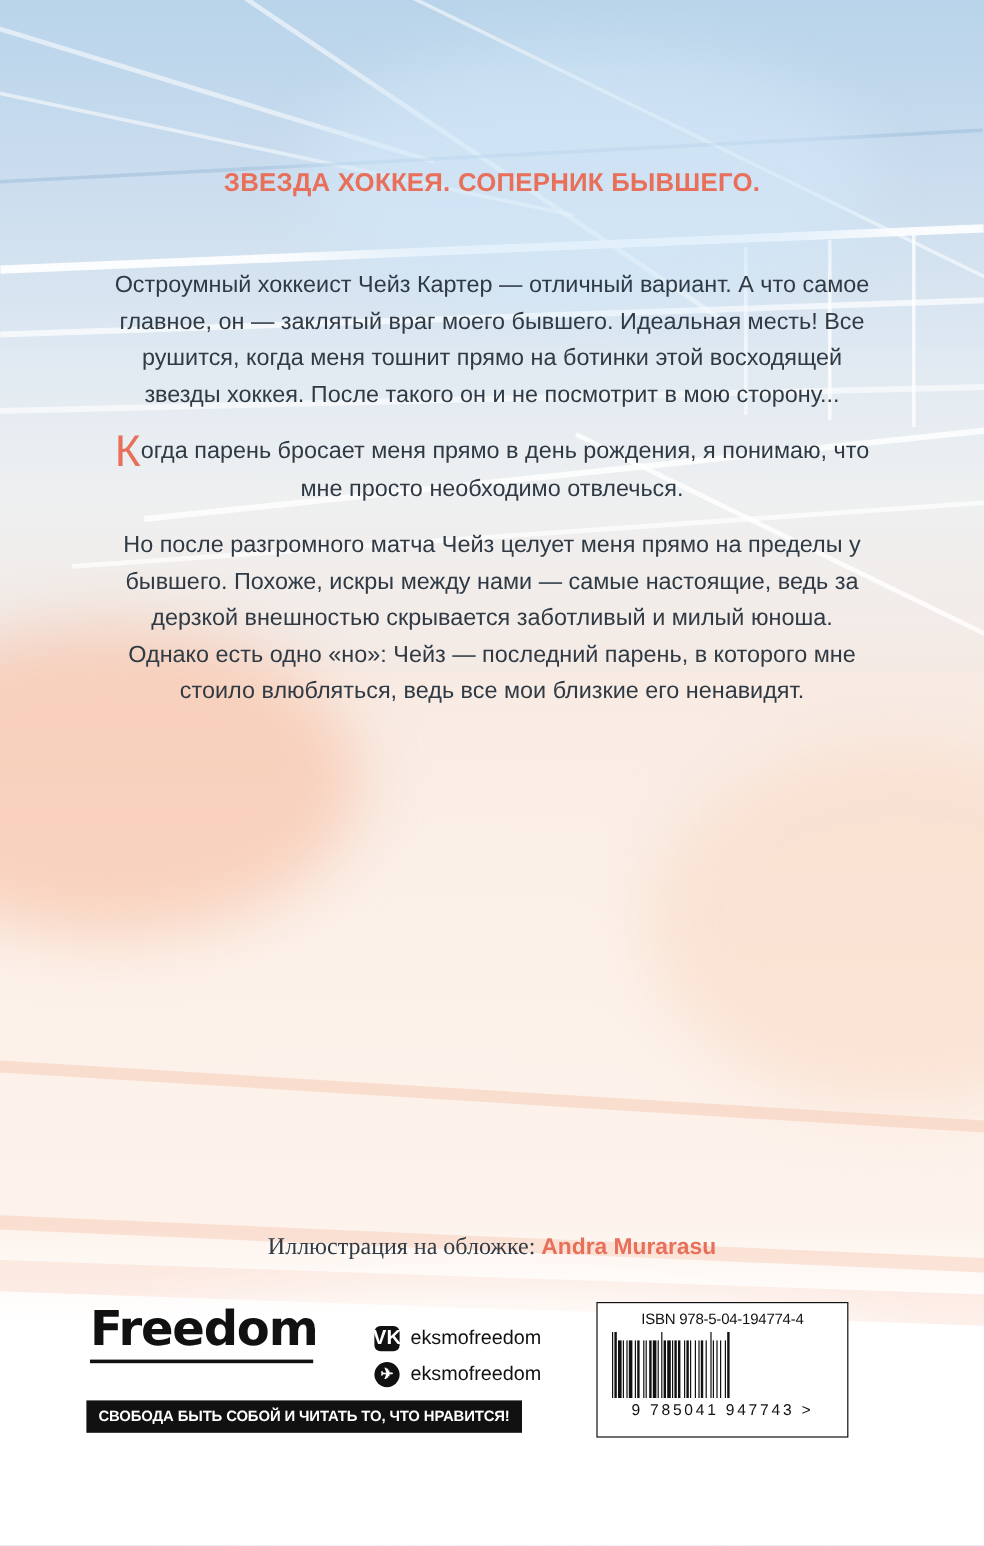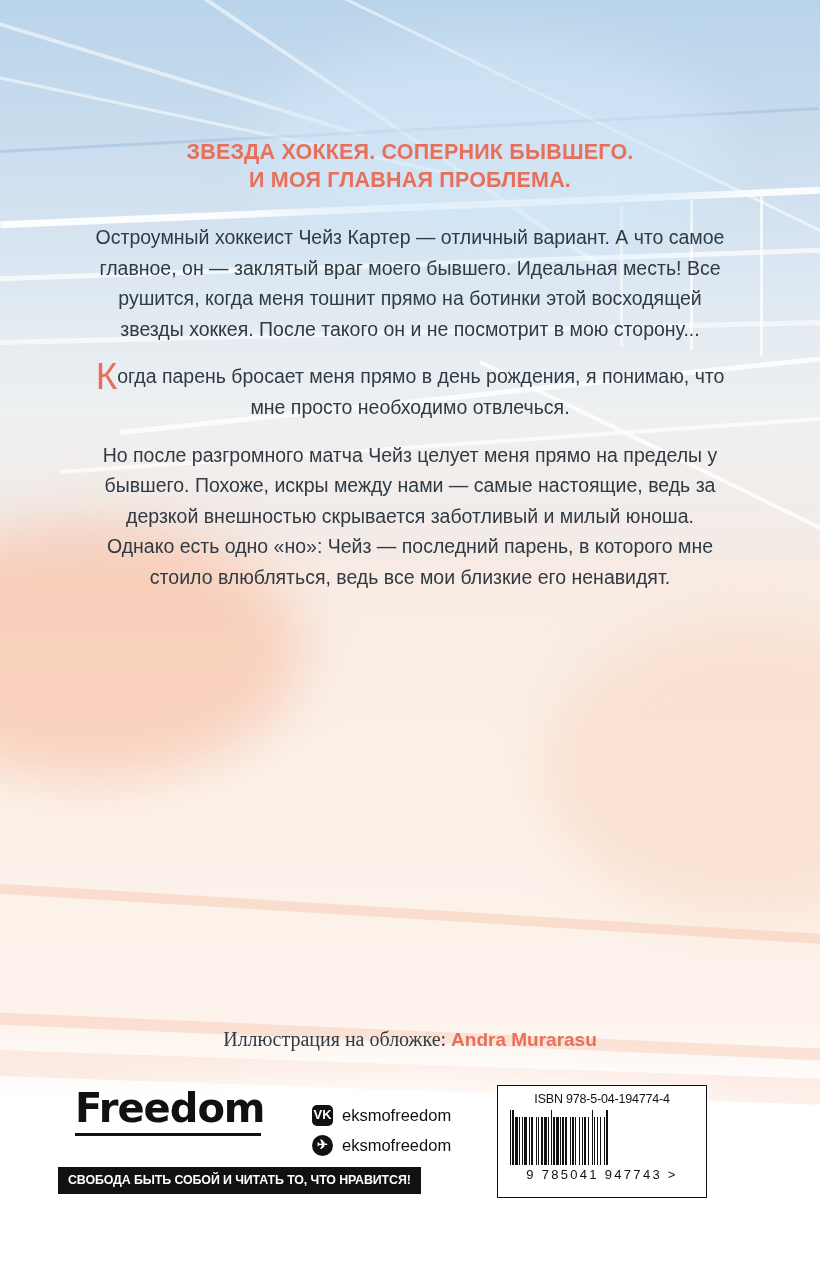--- a/index.html
+++ b/index.html
@@ -153,21 +153,21 @@
   .logo-word .lower { text-transform: lowercase; }
   .logo-underline {
     width: 186px;
     height: 3px;
     background: #111;
     margin-top: 2px;
   }
 
   .slogan {
     position: absolute;
-    left: 58px;
+    left: 72px;
     top: 1167px;
     background: #111;
     color: #fff;
     font-size: 12.4px;
     font-weight: bold;
     padding: 6px 10px 7px 10px;
     letter-spacing: -0.1px;
     white-space: nowrap;
   }
 
@@ -182,21 +182,21 @@
   .social-row {
     display: flex;
     align-items: center;
     gap: 9px;
   }
   .badge {
     width: 21px; height: 21px;
     border-radius: 5px;
     background: #111;
     color: #fff;
-    font-size: 13px;
+    font-size: 17px;
     font-weight: bold;
     display: flex;
     align-items: center;
     justify-content: center;
     flex: 0 0 auto;
   }
   .badge.tg { border-radius: 50%; font-size: 13px; }
 
   .isbn-box {
     position: absolute;
@@ -287,21 +287,20 @@
     <div class="glow" style="left:-120px; top:520px; width:420px; height:260px; background:rgba(247,186,156,.55);"></div>
     <div class="glow" style="left:540px; top:620px; width:420px; height:300px; background:rgba(250,214,192,.5);"></div>
     <div class="glow" style="left:250px; top:40px; width:480px; height:220px; background:rgba(210,232,248,.6);"></div>
     <div class="glow" style="left:0px; top:1080px; width:820px; height:200px; background:rgba(255,255,255,.95);"></div>
   </div>
 
   <div class="content">
 
     <div class="headline">
       <div>ЗВЕЗДА ХОККЕЯ. СОПЕРНИК БЫВШЕГО.</div>
-      <div>И МОЯ ГЛАВНАЯ ПРОБЛЕМА.</div>
     </div>
 
     <div class="blurb">
       <p>Остроумный хоккеист Чейз Картер — отличный вариант. А что самое главное, он — заклятый враг моего бывшего. Идеальная месть! Все рушится, когда меня тошнит прямо на ботинки этой восходящей звезды хоккея. После такого он и не посмотрит в мою сторону...</p>
       <p><span class="dropcap">К</span><span>огда парень бросает меня прямо в день рождения, я понимаю, что мне просто необходимо отвлечься.</span></p>
       <p>Но после разгромного матча Чейз целует меня прямо на пределы у бывшего. Похоже, искры между нами — самые настоящие, ведь за дерзкой внешностью скрывается заботливый и милый юноша. Однако есть одно «но»: Чейз — последний парень, в которого мне стоило влюбляться, ведь все мои близкие его ненавидят.</p>
     </div>
 
     <div class="illustrator">
       <span>Иллюстрация на обложке:</span>

